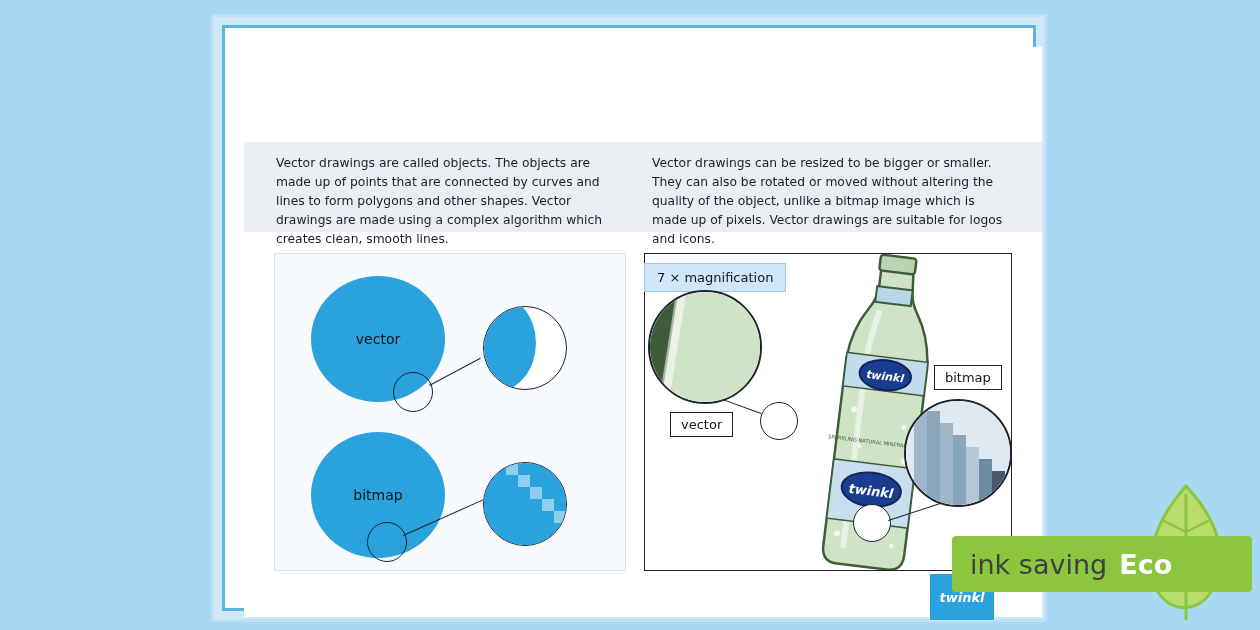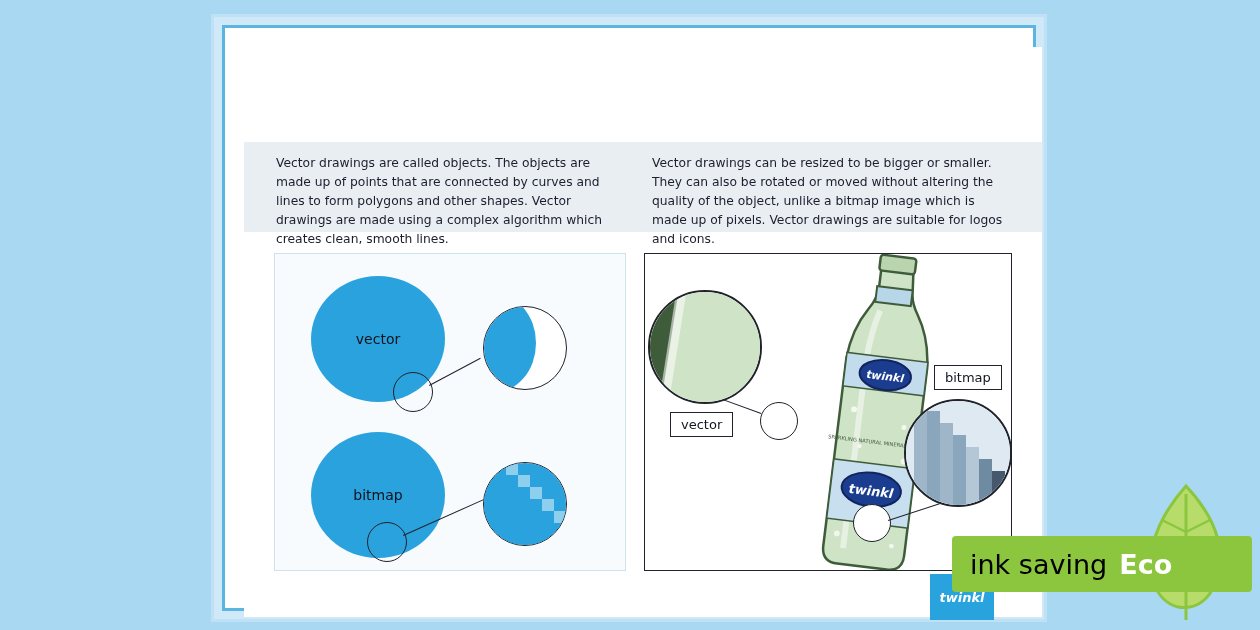--- a/index.html
+++ b/index.html
@@ -214,21 +214,21 @@
     border-radius: 4px;
     display: flex;
     align-items: center;
     padding-left: 18px;
     box-sizing: border-box;
     gap: 12px;
   }
   .eco-bar .ink {
     font-family: "DejaVu Sans", sans-serif;
     font-size: 27px;
-    color: #000000;
+    color: #404040;
   }
   .eco-bar .eco {
     font-family: "DejaVu Sans", sans-serif;
     font-size: 27px;
     font-weight: bold;
     color: #ffffff;
   }
 </style>
 </head>
 <body>
@@ -314,20 +314,21 @@
 
           
           <div class="small-marker" style="left:115px; top:148px; width:36px; height:36px; background:#ffffff;"></div>
           <div class="leader" style="left:116px; top:160px; width:56px; transform: rotate(200deg);"></div>
 
           
           <div class="small-marker" style="left:208px; top:250px; width:36px; height:36px; background:#ffffff;"></div>
           <div class="leader" style="left:243px; top:266px; width:54px; transform: rotate(-18deg);"></div>
         </div>
 
+        <div class="mag-chip">7 × magnification</div>
 
         <div class="callout-circle" style="left:404px; top:243px; width:110px; height:110px; border-width:2px;">
           <div style="position:absolute; left:-20px; top:-30px; width:170px; height:180px; background:#cfe3c6;"></div>
           <div style="position:absolute; left:-4px; top:-30px; width:22px; height:190px; background:#3f5c3a; transform: rotate(9deg);"></div>
           <div style="position:absolute; left:16px; top:-30px; width:10px; height:190px; background:#ffffff; opacity:0.55; transform: rotate(9deg);"></div>
           <div style="position:absolute; left:-26px; top:-30px; width:18px; height:190px; background:#ffffff; transform: rotate(9deg);"></div>
         </div>
         <div class="tag-box" style="left:426px; top:365px;">vector</div>
 
         <div class="callout-circle" style="left:660px; top:352px; width:104px; height:104px; border-width:2px;">

